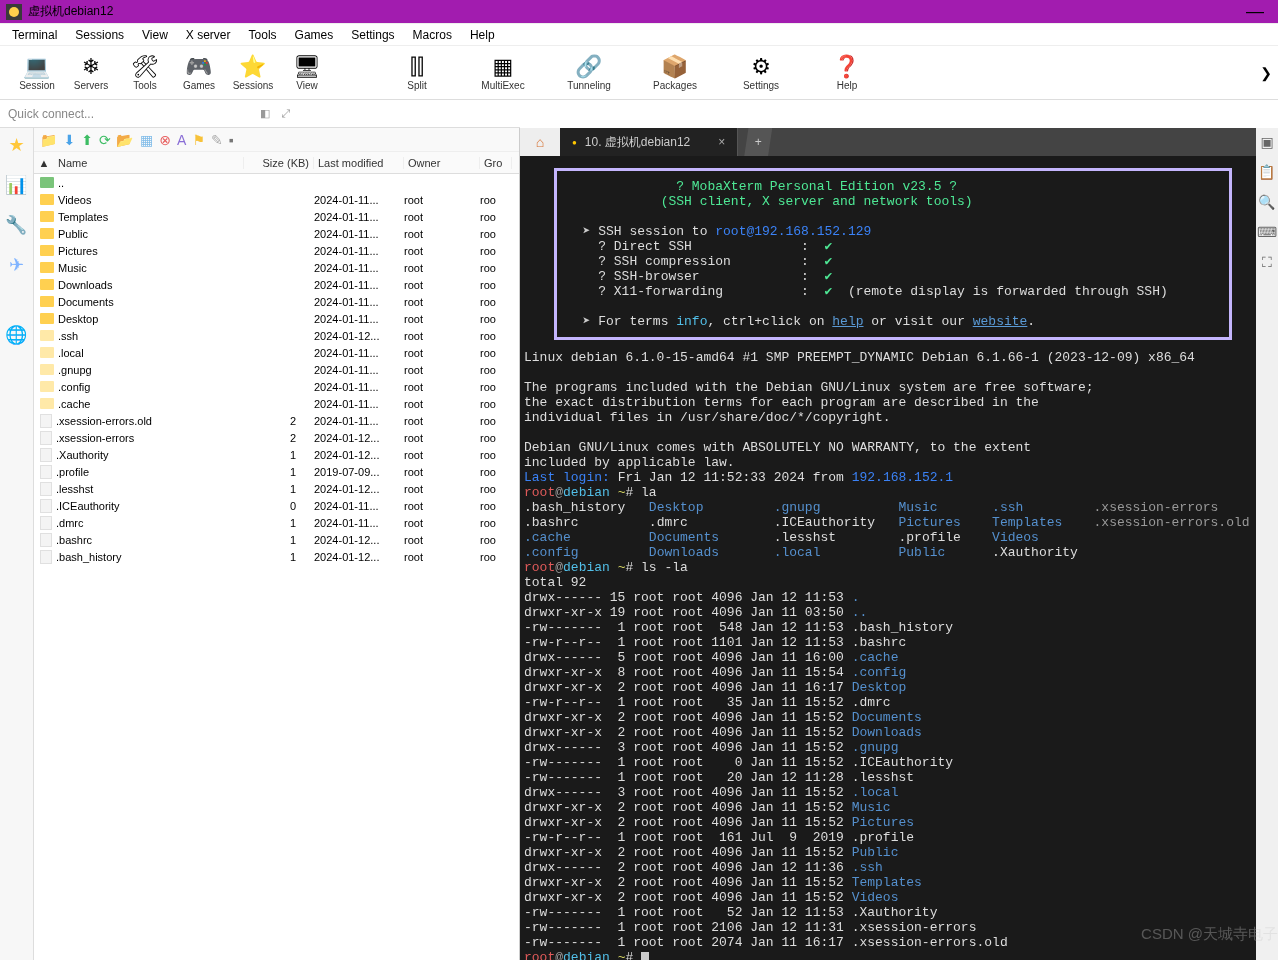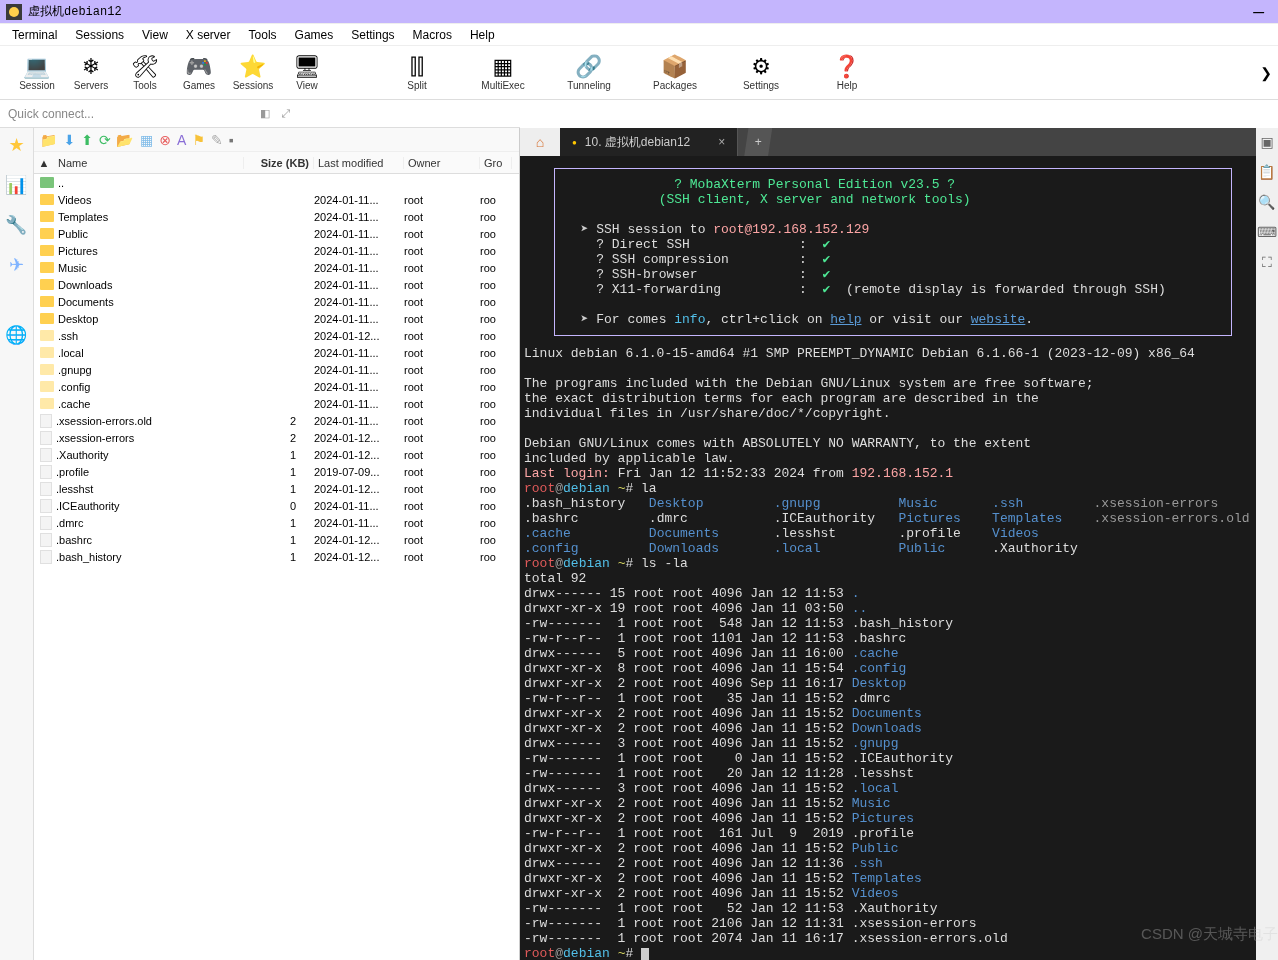--- a/index.html
+++ b/index.html
@@ -1,17 +1,17 @@
 <!DOCTYPE html>
 <html><head>
 <meta charset="utf-8">
 <style>
 * { box-sizing: border-box; margin: 0; padding: 0; }
 body { font-family: "Segoe UI", Tahoma, sans-serif; font-size: 12px; background: #fff; color: #000; width: 1278px; height: 960px; overflow: hidden; position: relative; }
-.titlebar { height: 24px; display: flex; align-items: center; padding: 0 6px; background: #c4b5fd; border-bottom: 1px solid #eee; font-family: Liberation Mono, monospace; }
+.titlebar { height: 24px; display: flex; align-items: center; padding: 0 6px; background: #a21caf; border-bottom: 1px solid #eee; }
 .titlebar-icon { width: 16px; height: 16px; margin-right: 6px; }
 .titlebar-title { font-size: 12px; }
 .titlebar-min { margin-left: auto; font-size: 18px; padding: 0 8px; cursor: default; }
 .menubar { height: 22px; display: flex; align-items: center; padding: 0 4px; gap: 2px; border-bottom: 1px solid #eee; }
 .menubar span { padding: 2px 8px; cursor: default; }
 .toolbar { height: 54px; display: flex; align-items: center; padding: 4px 0 4px 10px; border-bottom: 1px solid #ddd; position: relative; }
 .toolbar .tool { display: flex; flex-direction: column; align-items: center; width: 54px; cursor: default; }
 .toolbar .tool-icon { font-size: 22px; height: 26px; display: flex; align-items: center; justify-content: center; }
 .toolbar .tool-label { font-size: 10px; color: #333; }
 .toolbar .expand { position: absolute; right: 6px; top: 50%; transform: translateY(-50%); font-size: 14px; }
@@ -24,21 +24,21 @@
 .left-tools span { font-size: 18px; }
 .sidebar { width: 486px; display: flex; flex-direction: column; border-right: 1px solid #ccc; }
 .file-toolbar { height: 24px; display: flex; align-items: center; padding: 0 6px; gap: 6px; background: #f9f9f9; border-bottom: 1px solid #eee; }
 .file-toolbar span { font-size: 14px; }
 .path-bar { height: 24px; padding: 2px 4px; }
 .path-bar input { width: 100%; height: 20px; font-size: 12px; border: 1px solid #ccc; padding: 0 4px; }
 .file-header { height: 22px; display: flex; align-items: center; border-bottom: 1px solid #ddd; background: #fafafa; font-size: 11px; color: #333; }
 .file-header span { padding: 0 4px; border-right: 1px solid #eee; }
 .file-header .col-arrow { width: 20px; text-align:center; border-right:none;}
 .col-name { width: 190px; }
-.col-size { width: 70px; text-align: right; font-weight: bold; }
+.col-size { width: 70px; text-align: right; }
 .col-date { width: 90px; }
 .col-owner { width: 76px; }
 .col-group { width: 32px; }
 .file-list { flex: 1; overflow: auto; }
 .file-row { height: 17px; display: flex; align-items: center; font-size: 11px; padding-left: 6px; }
 .file-row .fname { width: 204px; display: flex; align-items: center; gap: 4px; }
 .file-row .fsize { width: 70px; text-align: right; padding-right: 18px; }
 .file-row .fdate { width: 90px; }
 .file-row .fowner { width: 76px; }
 .file-row .fgroup { width: 32px; }
@@ -48,23 +48,23 @@
 .file-icon.hidden-f { opacity: 0.6; }
 
 .right-pane { flex: 1; display: flex; flex-direction: column; background: #1a1a1a; }
 .tab-strip { height: 28px; background: #444; display: flex; align-items: stretch; }
 .tab-home { width: 40px; background: #eee; display:flex; align-items:center; justify-content:center; font-size:14px; }
 .tab-active { background: #222; color: #ccc; display: flex; align-items: center; padding: 0 12px; gap: 8px; font-size: 12px; border-right: 1px solid #555; }
 .tab-dot { color:#ffc700; font-size:8px;}
 .tab-close { color: #aaa; margin-left: 20px; }
 .tab-new { width: 28px; background:#555; margin-left:6px; display:flex; align-items:center; justify-content:center; color:#ccc; clip-path: polygon(15% 0, 100% 0, 85% 100%, 0% 100%);}
 .terminal { flex: 1; background: #1a1a1a; color: #ccc; font-family: "Consolas", "Courier New", monospace; font-size: 13px; line-height: 15px; padding: 6px 4px; white-space: pre; overflow: hidden; position:relative;}
-.term-box { border: 1px solid #c4b5fd; padding: 8px 10px; margin: 6px 20px 10px 30px; }
+.term-box { border: 3px solid #c4b5fd; padding: 8px 10px; margin: 6px 20px 10px 30px; }
 .c-green { color: #4ee895; }
-.c-mag { color: #fca5a5; }
+.c-mag { color: #3b82f6; }
 .c-cyan { color: #52bfe8; }
 .c-red { color: #e05a5a; }
 .c-grey { color: #999; }
 .c-white { color: #ddd; }
 .c-yellow { color: #d9d963; }
 .c-blue { color: #5a9ad6; text-decoration: underline;}
 .c-darkblue { color: #5590ce;}
 .c-noul { text-decoration:none;}
 .checkmark { color: #4ee895; }
 .watermark { position: absolute; bottom: 16px; right: 0; color: rgba(200,200,200,0.35); font-family: sans-serif; font-size: 15px; }
@@ -441,21 +441,21 @@
       </div>
       <div class="terminal" id="term"><div class="term-box">              <span class="c-green">? MobaXterm Personal Edition v23.5 ?</span>
             <span class="c-green">(SSH client, X server and network tools)</span>
 
   ➤ <span class="c-white">SSH session to </span><span class="c-mag">root@192.168.152.129</span>
     <span class="c-white">? Direct SSH              :</span>  <span class="checkmark">✔</span>
     <span class="c-white">? SSH compression         :</span>  <span class="checkmark">✔</span>
     <span class="c-white">? SSH-browser             :</span>  <span class="checkmark">✔</span>
     <span class="c-white">? X11-forwarding          :</span>  <span class="checkmark">✔</span>  <span class="c-white">(remote display is forwarded through SSH)</span>
 
-  ➤ <span class="c-white">For comes </span><span class="c-cyan">info</span><span class="c-white">, ctrl+click on </span><span class="c-blue">help</span><span class="c-white"> or visit our </span><span class="c-blue">website</span><span class="c-white">.</span></div><span class="c-white">Linux debian 6.1.0-15-amd64 #1 SMP PREEMPT_DYNAMIC Debian 6.1.66-1 (2023-12-09) x86_64</span>
+  ➤ <span class="c-white">For terms </span><span class="c-cyan">info</span><span class="c-white">, ctrl+click on </span><span class="c-blue">help</span><span class="c-white"> or visit our </span><span class="c-blue">website</span><span class="c-white">.</span></div><span class="c-white">Linux debian 6.1.0-15-amd64 #1 SMP PREEMPT_DYNAMIC Debian 6.1.66-1 (2023-12-09) x86_64</span>
 
 <span class="c-white">The programs included with the Debian GNU/Linux system are free software;</span>
 <span class="c-white">the exact distribution terms for each program are described in the</span>
 <span class="c-white">individual files in /usr/share/doc/*/copyright.</span>
 
 <span class="c-white">Debian GNU/Linux comes with ABSOLUTELY NO WARRANTY, to the extent</span>
 <span class="c-white">included by applicable law.</span>
 <span class="c-mag">Last login:</span><span class="c-white"> Fri Jan 12 11:52:33 2024 from </span><span class="c-mag">192.168.152.1</span>
 <span class="c-red">root</span><span class="c-grey">@</span><span class="c-cyan c-noul">debian </span><span class="c-yellow">~</span><span class="c-white"># la</span>
 <span class="c-white">.bash_history   </span><span class="c-darkblue">Desktop         </span><span class="c-darkblue">.gnupg          </span><span class="c-darkblue">Music       </span><span class="c-darkblue">.ssh         </span><span class="c-grey">.xsession-errors</span>
@@ -463,21 +463,21 @@
 <span class="c-darkblue">.cache          </span><span class="c-darkblue">Documents       </span><span class="c-white">.lesshst        </span><span class="c-white">.profile    </span><span class="c-darkblue">Videos       </span><span class="c-white"></span>
 <span class="c-darkblue">.config         </span><span class="c-darkblue">Downloads       </span><span class="c-darkblue">.local          </span><span class="c-darkblue">Public      </span><span class="c-white">.Xauthority  </span><span class="c-white"></span>
 <span class="c-red">root</span><span class="c-grey">@</span><span class="c-cyan c-noul">debian </span><span class="c-yellow">~</span><span class="c-white"># ls -la</span>
 <span class="c-white">total 92</span>
 <span class="c-white">drwx------ 15 root root 4096 Jan 12 11:53 </span><span class="c-darkblue">.</span>
 <span class="c-white">drwxr-xr-x 19 root root 4096 Jan 11 03:50 </span><span class="c-darkblue">..</span>
 <span class="c-white">-rw-------  1 root root  548 Jan 12 11:53 </span><span class="c-white">.bash_history</span>
 <span class="c-white">-rw-r--r--  1 root root 1101 Jan 12 11:53 </span><span class="c-white">.bashrc</span>
 <span class="c-white">drwx------  5 root root 4096 Jan 11 16:00 </span><span class="c-darkblue">.cache</span>
 <span class="c-white">drwxr-xr-x  8 root root 4096 Jan 11 15:54 </span><span class="c-darkblue">.config</span>
-<span class="c-white">drwxr-xr-x  2 root root 4096 Sep 11 16:17 </span><span class="c-darkblue">Desktop</span>
+<span class="c-white">drwxr-xr-x  2 root root 4096 Jan 11 16:17 </span><span class="c-darkblue">Desktop</span>
 <span class="c-white">-rw-r--r--  1 root root   35 Jan 11 15:52 </span><span class="c-white">.dmrc</span>
 <span class="c-white">drwxr-xr-x  2 root root 4096 Jan 11 15:52 </span><span class="c-darkblue">Documents</span>
 <span class="c-white">drwxr-xr-x  2 root root 4096 Jan 11 15:52 </span><span class="c-darkblue">Downloads</span>
 <span class="c-white">drwx------  3 root root 4096 Jan 11 15:52 </span><span class="c-darkblue">.gnupg</span>
 <span class="c-white">-rw-------  1 root root    0 Jan 11 15:52 </span><span class="c-white">.ICEauthority</span>
 <span class="c-white">-rw-------  1 root root   20 Jan 12 11:28 </span><span class="c-white">.lesshst</span>
 <span class="c-white">drwx------  3 root root 4096 Jan 11 15:52 </span><span class="c-darkblue">.local</span>
 <span class="c-white">drwxr-xr-x  2 root root 4096 Jan 11 15:52 </span><span class="c-darkblue">Music</span>
 <span class="c-white">drwxr-xr-x  2 root root 4096 Jan 11 15:52 </span><span class="c-darkblue">Pictures</span>
 <span class="c-white">-rw-r--r--  1 root root  161 Jul  9  2019 </span><span class="c-white">.profile</span>

